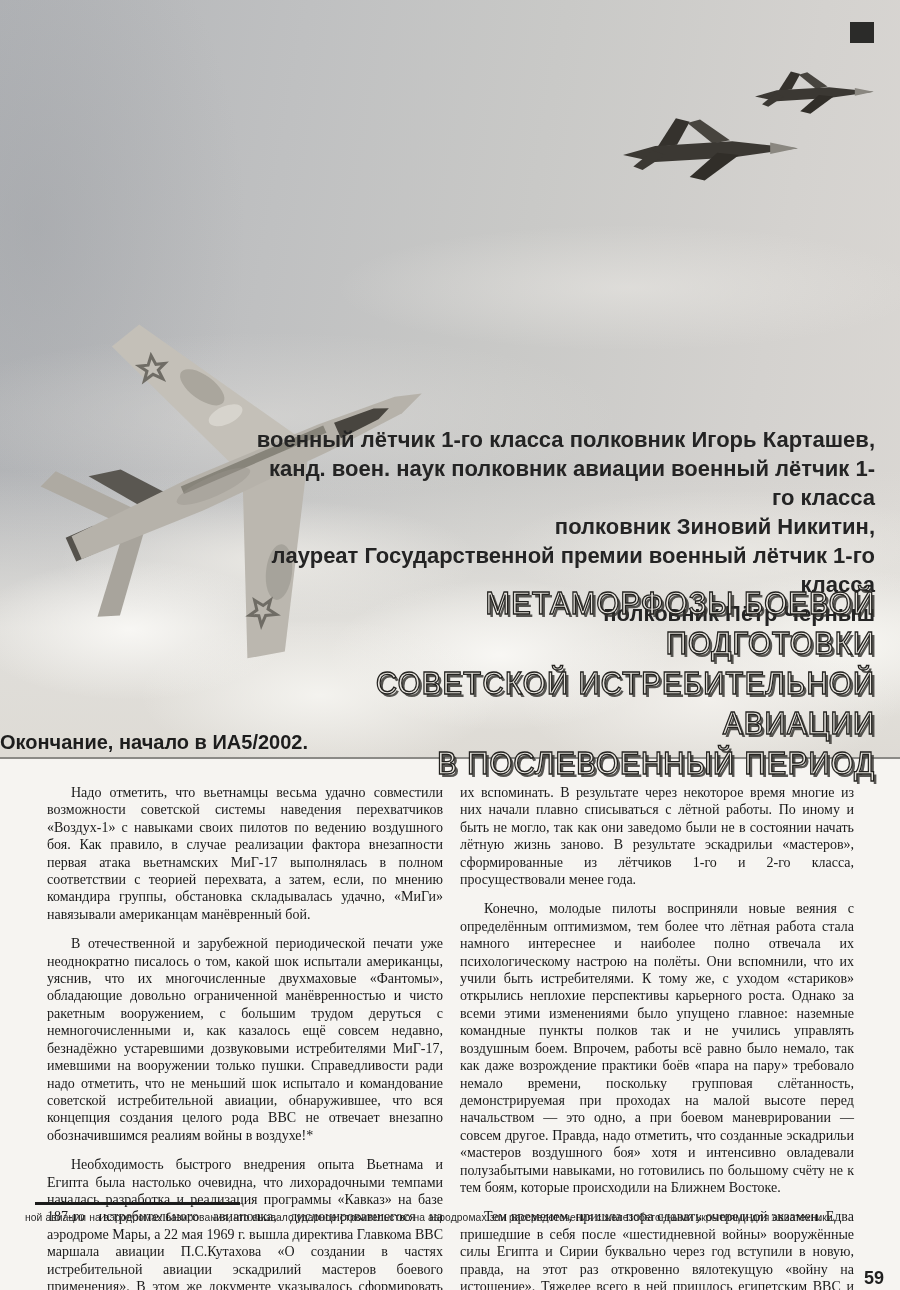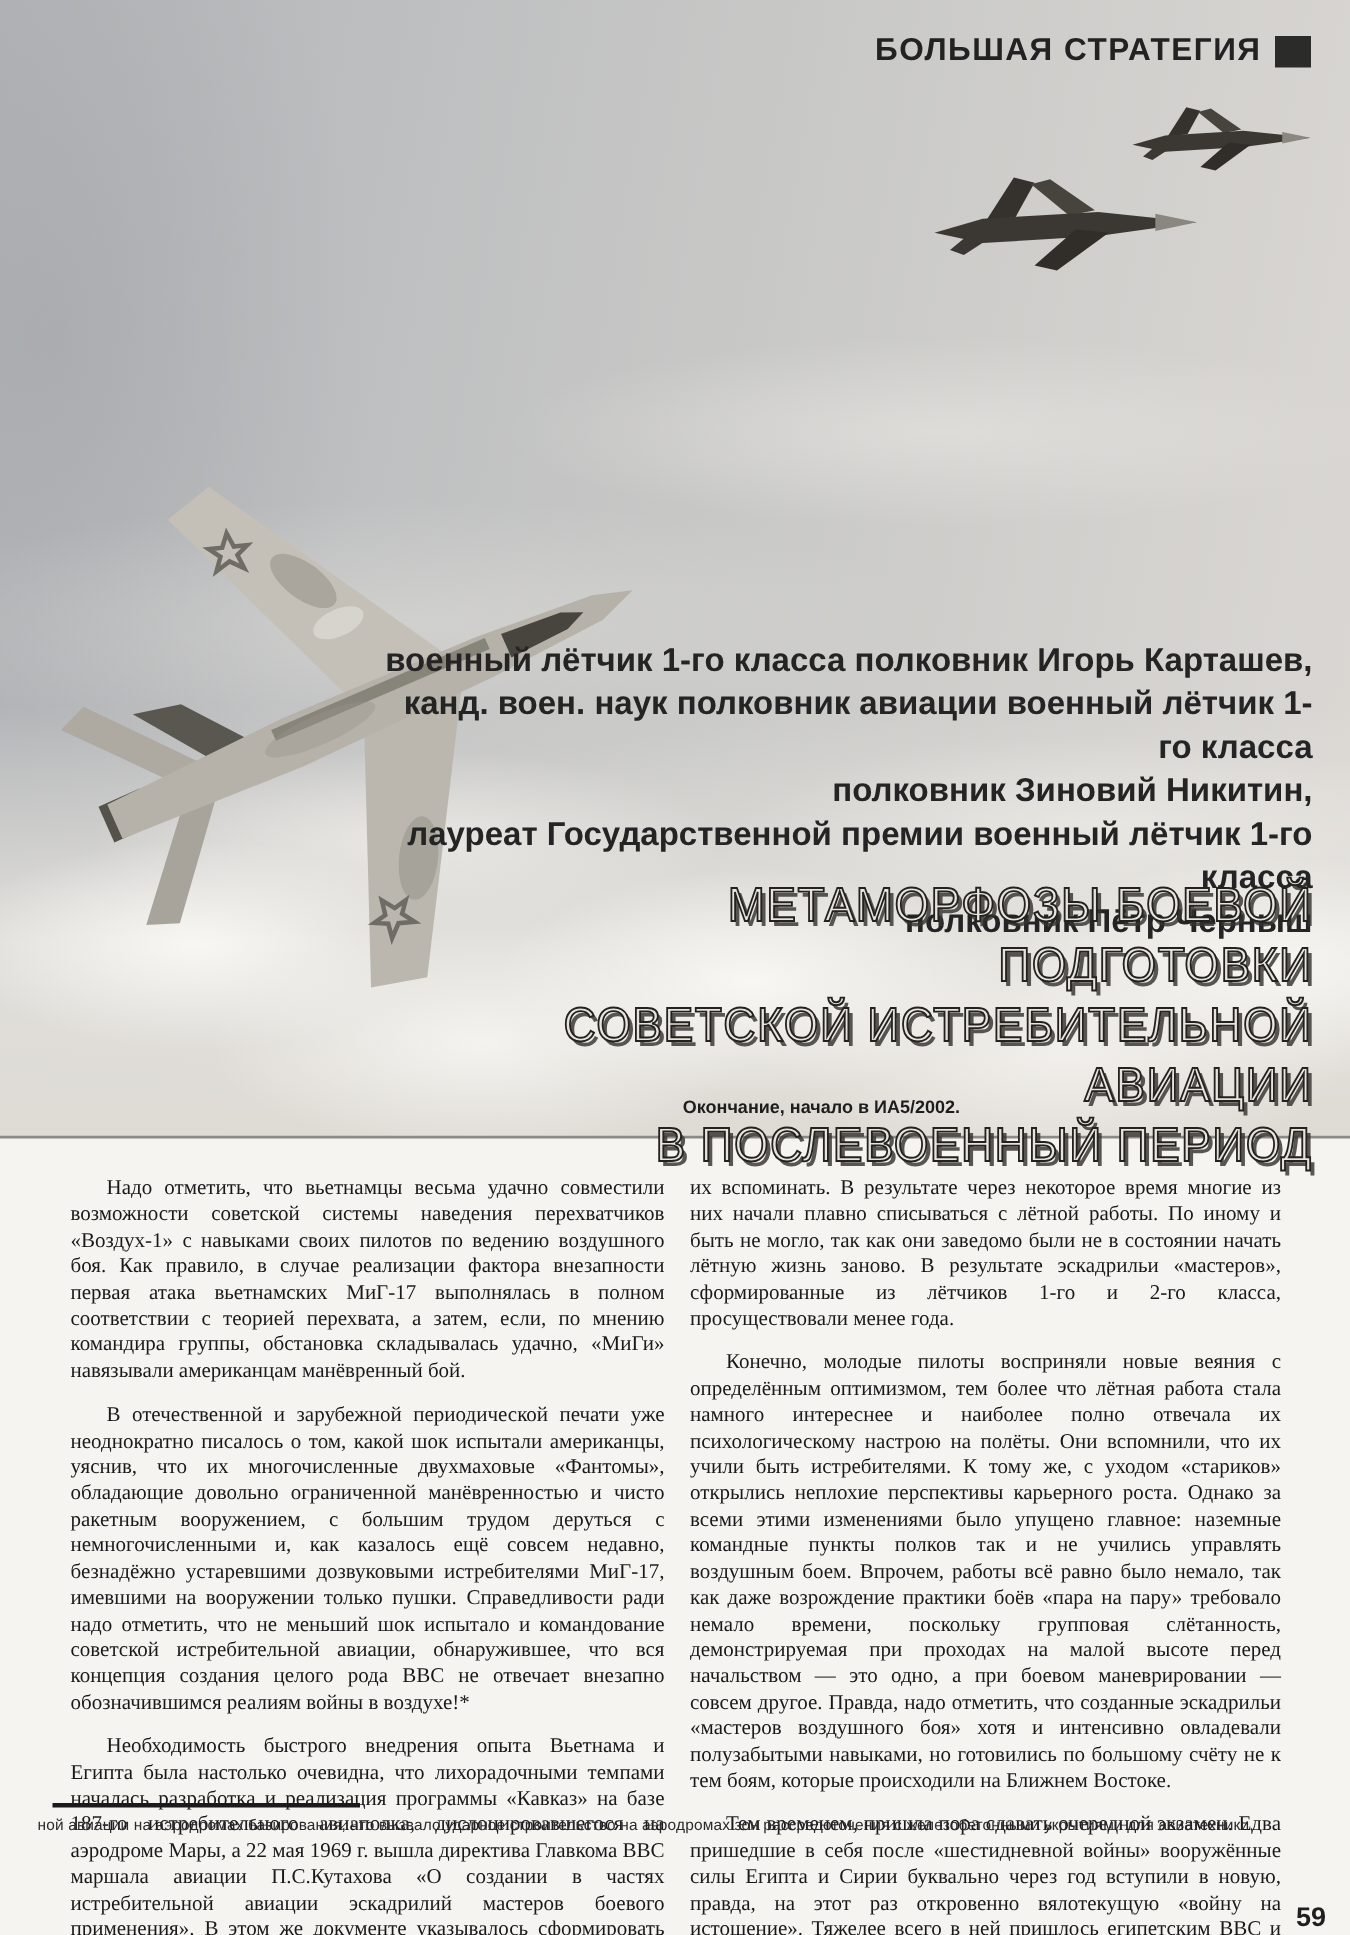--- a/index.html
+++ b/index.html
@@ -49,22 +49,22 @@
   
   .title{
     position:absolute;top:583px;right:25px;width:640px;text-align:right;
     font-weight:normal;font-size:32px;line-height:40px;letter-spacing:1px;
     color:#e7e4de;
     -webkit-text-stroke:1.3px #23221f;
     text-shadow:3px 3px 0 rgba(52,51,48,.82);
   }
   .title-line{transform:scaleX(.93);transform-origin:right center;}
   .continuation{
-    position:absolute;top:731px;left:0;width:640px;text-align:right;
-    font-weight:bold;font-size:12px;color:#1d1d1d;
+    position:absolute;top:731px;left:0;width:640px;text-align:left;
+    font-weight:bold;font-size:20px;color:#1d1d1d;
   }
   
   .col{
     position:absolute;top:772px;width:420px;
     font-family:"Liberation Serif",serif;font-size:14px;line-height:17.4px;
     text-align:justify;color:#191919;
   }
   .col-left{left:35px;}
   .col-right{left:448px;width:418px;}
   .col p{margin:12px;text-indent:24px;}
@@ -122,21 +122,20 @@
         <path d="M30,27 L46,2 L58,5 L47,25 Z" fill="#35322d"></path>
         <path d="M78,24 L56,6 L67,3 L93,21 Z" fill="#47443e"></path>
         <path d="M0,34 L28,26 L95,22 L152,28 L95,36 L28,40 Z" fill="#3b3833"></path>
         <path d="M82,32 L58,53 L71,56 L101,34 Z" fill="#312e29"></path>
         <path d="M26,30 L9,44 L17,47 L37,34 Z" fill="#3b3833"></path>
         <path d="M152,28 L128,23 L128,33 Z" fill="#8a8780"></path>
       </g>
     </svg>
 
     <div class="header-band">
-      <span>БОЛЬШАЯ СТРАТЕГИЯ</span>
       <span class="sq"></span>
     </div>
 
     <div class="authors">
       <div>военный лётчик 1-го класса полковник Игорь Карташев,</div>
       <div>канд. воен. наук полковник авиации военный лётчик 1-го класса</div>
       <div>полковник Зиновий Никитин,</div>
       <div>лауреат Государственной премии военный лётчик 1-го класса</div>
       <div>полковник Пётр Черныш</div>
     </div>

